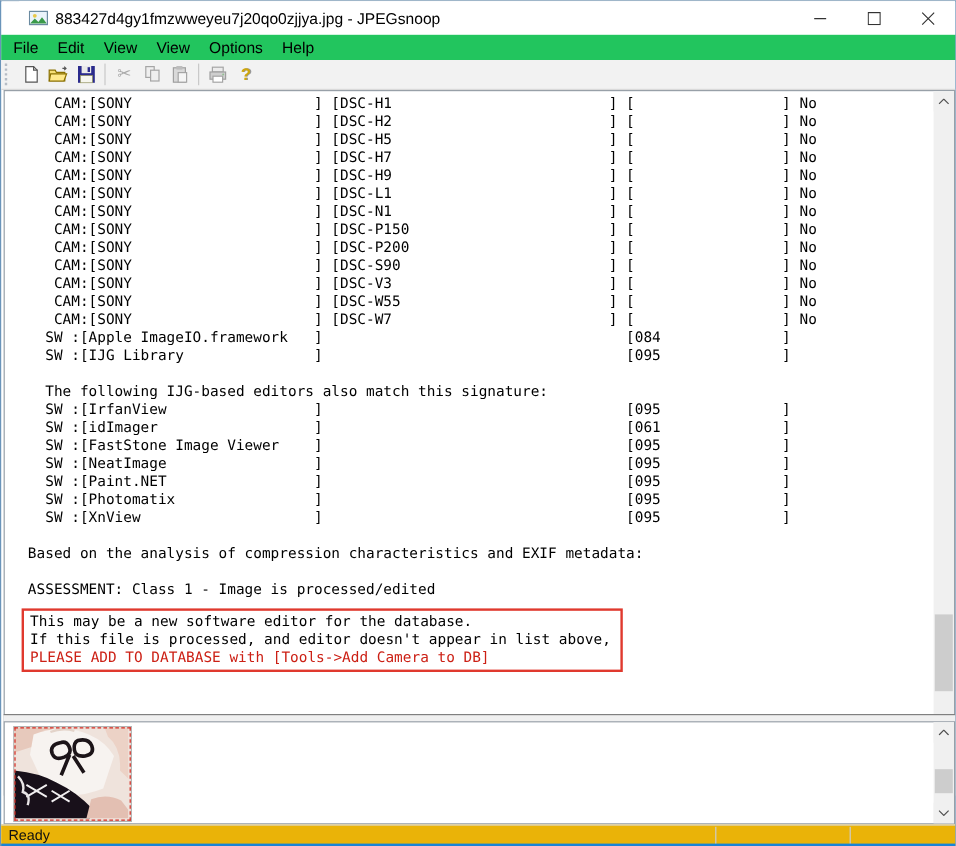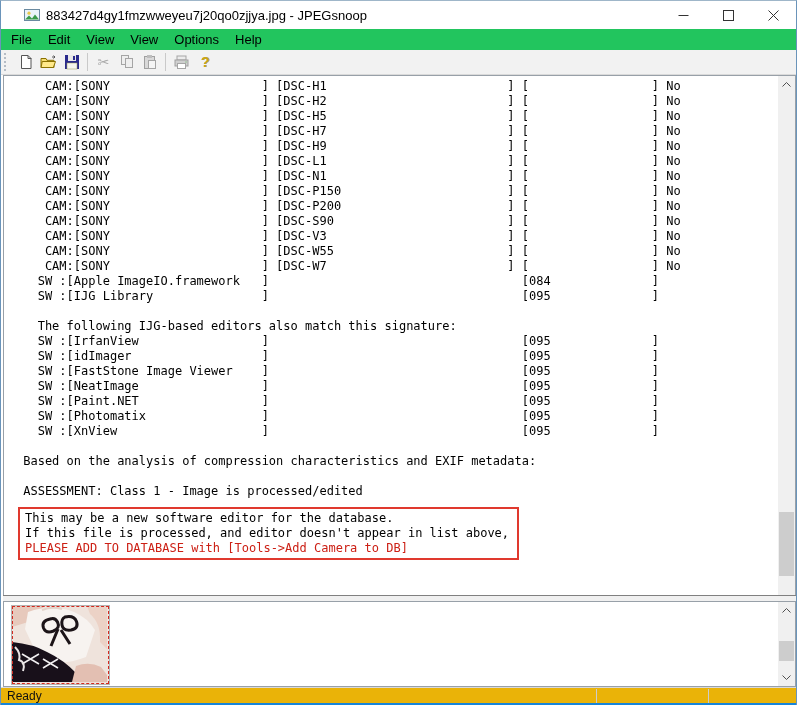--- a/index.html
+++ b/index.html
@@ -170,21 +170,21 @@
       <div class="ln">    CAM:[SONY                     ] [DSC-P200                       ] [                 ] No</div>
       <div class="ln">    CAM:[SONY                     ] [DSC-S90                        ] [                 ] No</div>
       <div class="ln">    CAM:[SONY                     ] [DSC-V3                         ] [                 ] No</div>
       <div class="ln">    CAM:[SONY                     ] [DSC-W55                        ] [                 ] No</div>
       <div class="ln">    CAM:[SONY                     ] [DSC-W7                         ] [                 ] No</div>
       <div class="ln">   SW :[Apple ImageIO.framework   ]                                   [084              ]</div>
       <div class="ln">   SW :[IJG Library               ]                                   [095              ]</div>
       <div class="ln"></div>
       <div class="ln">   The following IJG-based editors also match this signature:</div>
       <div class="ln">   SW :[IrfanView                 ]                                   [095              ]</div>
-      <div class="ln">   SW :[idImager                  ]                                   [095              ]</div>
+      <div class="ln">   SW :[idImager                  ]                                   [061              ]</div>
       <div class="ln">   SW :[FastStone Image Viewer    ]                                   [095              ]</div>
       <div class="ln">   SW :[NeatImage                 ]                                   [095              ]</div>
       <div class="ln">   SW :[Paint.NET                 ]                                   [095              ]</div>
       <div class="ln">   SW :[Photomatix                ]                                   [095              ]</div>
       <div class="ln">   SW :[XnView                    ]                                   [095              ]</div>
       <div class="ln"></div>
       <div class="ln"> Based on the analysis of compression characteristics and EXIF metadata:</div>
       <div class="ln"></div>
       <div class="ln"> ASSESSMENT: Class 1 - Image is processed/edited</div>
 

